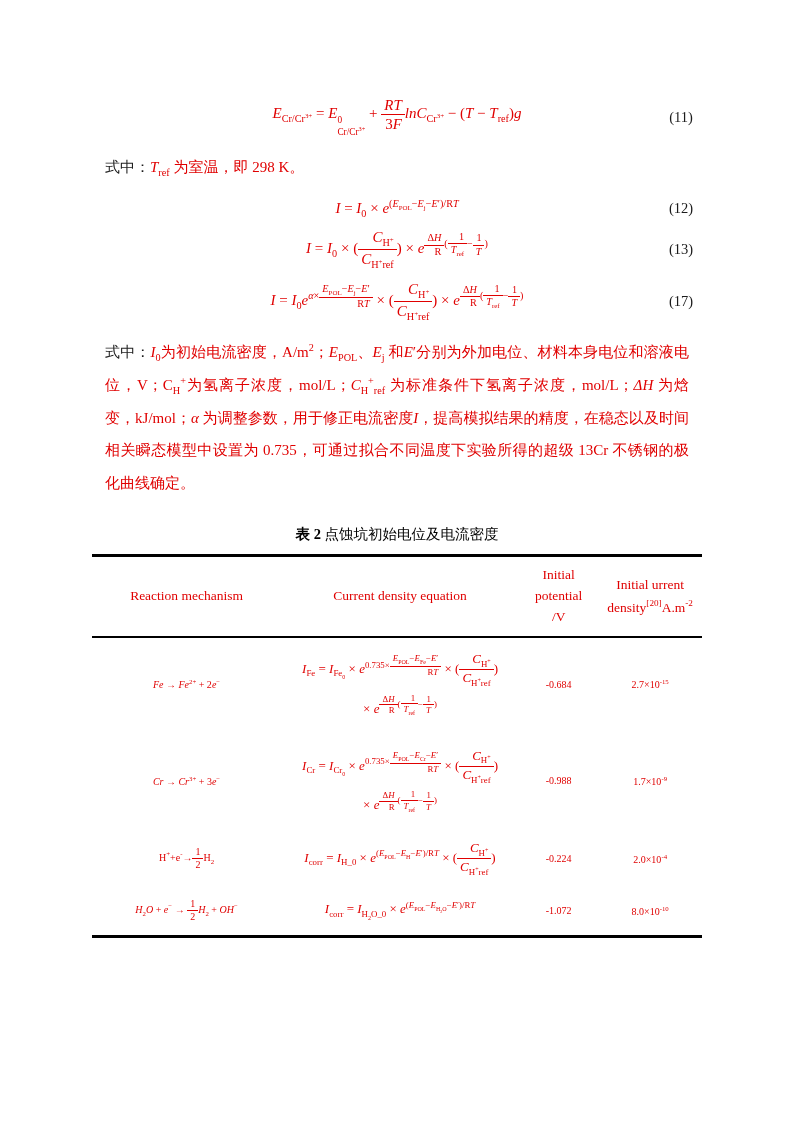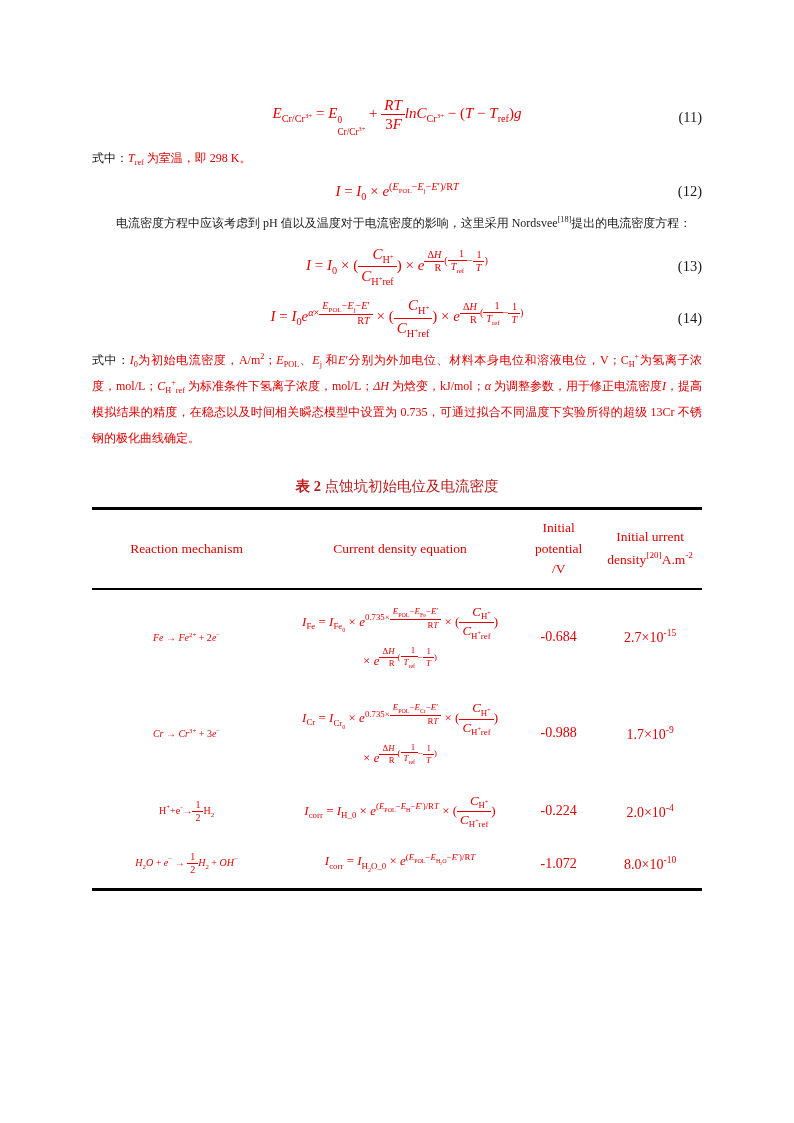--- a/index.html
+++ b/index.html
@@ -4,46 +4,46 @@
 <style>
   html,body{margin:0;padding:0;background:#888;}
   .page{
     width:794px;height:1123px;background:#ffffff;margin:0 auto;
     font-family:"Liberation Serif","DejaVu Serif",serif;
     color:#1b1b1b;position:relative;overflow:hidden;box-sizing:border-box;
     padding:88px 92px 0 92px;
   }
   .red{color:#e00000;}
   
-  .para{font-size:12px;line-height:2.15;text-align:justify;margin:0;}
+  .para{font-size:15px;line-height:2.15;text-align:justify;margin:13px;}
   .indent{text-indent:2em;}
   
   .eqline{display:flex;align-items:center;margin:8px 0;}
   .eqbody{flex:1;text-align:center;color:#e00000;font-size:15px;line-height:1.3;}
-  .eqnum{width:42px;text-align:right;color:#1b1b1b;font-size:14.5px;}
+  .eqnum{width:42px;text-align:center;color:#1b1b1b;font-size:14.5px;}
   
   sup{font-size:0.68em;}
   sub{font-size:0.68em;}
   .frac{display:inline-block;vertical-align:middle;text-align:right;}
   .frac .num{display:block;padding:0 3px;border-bottom:1px solid currentColor;line-height:1.2;}
   .frac .den{display:block;padding:0 3px;line-height:1.2;}
   .stack{display:inline-flex;flex-direction:column;align-items:flex-start;vertical-align:-0.5em;font-size:0.62em;line-height:1.15;}
   
-  .tblcaps{text-align:center;color:#b91c1c;margin-top:24px;}
+  .tblcaps{text-align:center;color:#000000;margin-top:24px;}
   .cap-zh{font-size:14.5px;line-height:1.6;}
   .cap-en{font-size:13.5px;line-height:1.6;}
   table.tbl{width:100%;border-collapse:collapse;margin-top:8px;
     border-top:3px solid #000;border-bottom:3px solid #000;}
   table.tbl thead tr{border-bottom:2px solid #000;}
   table.tbl th{font-weight:normal;color:#e00000;font-size:13.5px;line-height:1.55;
     padding:8px 2px;text-align:center;vertical-align:middle;}
   table.tbl td{color:#e00000;text-align:center;vertical-align:middle;padding:4px 2px;}
   td.reaction{font-size:10px;margin-top:40px;}
   td.eqcell{font-size:13px;line-height:1.25;}
-  td.val{font-size:14px;}
+  td.val{font-size:10px;}
   .eql{margin:4px 0;}
   .eql:empty{display:none;}
   .row-tall{height:94px;}
   .row-tall2{height:100px;}
   .row-short{height:56px;}
   .row-short2{height:50px;}
 </style>
 </head>
 <body>
 
@@ -60,33 +60,32 @@
 
   <p class="para">式中：<span class="red"><i>T</i><sub>ref</sub> 为室温，即 298 K。</span></p>
 
 
   <div class="eqline">
     <span class="eqnum" style="visibility:hidden">(12)</span>
     <span class="eqbody"><i>I</i> = <i>I</i><sub>0</sub> × <i>e</i><sup>(<i>E</i><sub>POL</sub>−<i>E</i><sub>j</sub>−<i>E</i>′)/R<i>T</i></sup></span>
     <span class="eqnum">(12)</span>
   </div>
 
-  <p class="para indent">电流密度方程中应该考虑到 pH 值以及温度对于电流密度的影响，这里采用 Nordsvee<sup>[18]</sup>提出的电流密度方程：</p>
 
   <div class="eqline">
     <span class="eqnum" style="visibility:hidden">(13)</span>
     <span class="eqbody"><i>I</i> = <i>I</i><sub>0</sub> × (<span class="frac"><span class="num"><i>C</i><sub>H<sup>+</sup></sub></span><span class="den"><i>C</i><sub>H<sup>+</sup>ref</sub></span></span>) × <i>e</i><sup><span class="frac"><span class="num">Δ<i>H</i></span><span class="den">R</span></span>(<span class="frac"><span class="num">1</span><span class="den"><i>T</i><sub>ref</sub></span></span>−<span class="frac"><span class="num">1</span><span class="den"><i>T</i></span></span>)</sup></span>
     <span class="eqnum">(13)</span>
   </div>
 
 
   <div class="eqline">
     <span class="eqnum" style="visibility:hidden">(14)</span>
     <span class="eqbody"><i>I</i> = <i>I</i><sub>0</sub><i>e</i><sup><i>α</i>×<span class="frac"><span class="num"><i>E</i><sub>POL</sub>−<i>E</i><sub>j</sub>−<i>E</i>′</span><span class="den">R<i>T</i></span></span></sup> × (<span class="frac"><span class="num"><i>C</i><sub>H<sup>+</sup></sub></span><span class="den"><i>C</i><sub>H<sup>+</sup>ref</sub></span></span>) × <i>e</i><sup><span class="frac"><span class="num">Δ<i>H</i></span><span class="den">R</span></span>(<span class="frac"><span class="num">1</span><span class="den"><i>T</i><sub>ref</sub></span></span>−<span class="frac"><span class="num">1</span><span class="den"><i>T</i></span></span>)</sup></span>
-    <span class="eqnum">(14)</span>
+    <span class="eqnum">(17)</span>
   </div>
 
   <p class="para">式中：<span class="red"><i>I</i><sub>0</sub>为初始电流密度，A/m<sup>2</sup>；<i>E</i><sub>POL</sub>、<i>E</i><sub>j</sub> 和<i>E</i>′分别为外加电位、材料本身电位和溶液电位，V；C<sub>H</sub><sup>+</sup>为氢离子浓度，mol/L；<i>C</i><sub>H</sub><sup>+</sup><sub>ref</sub> 为标准条件下氢离子浓度，mol/L；<i>ΔH</i> 为焓变，kJ/mol；<i>α</i> 为调整参数，用于修正电流密度<i>I</i>，提高模拟结果的精度，在稳态以及时间相关瞬态模型中设置为 0.735，可通过拟合不同温度下实验所得的超级 13Cr 不锈钢的极化曲线确定。</span></p>
 
 
   <div class="tblcaps">
     <div class="cap-zh"><b>表 2</b>  点蚀坑初始电位及电流密度</div>
   </div>
 
   <table class="tbl">

